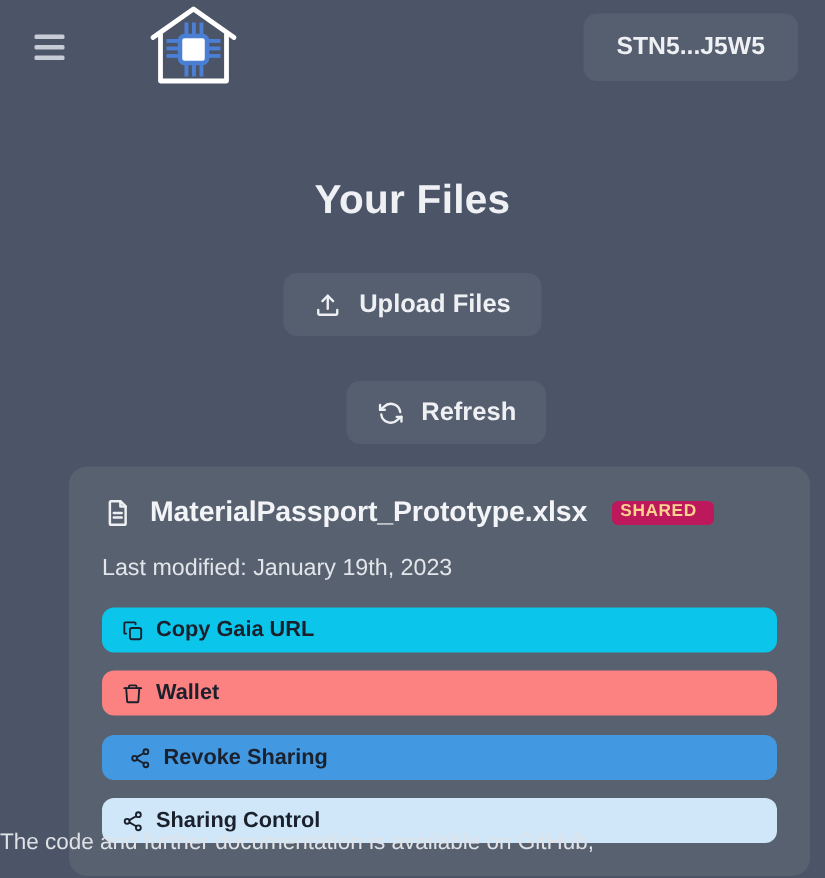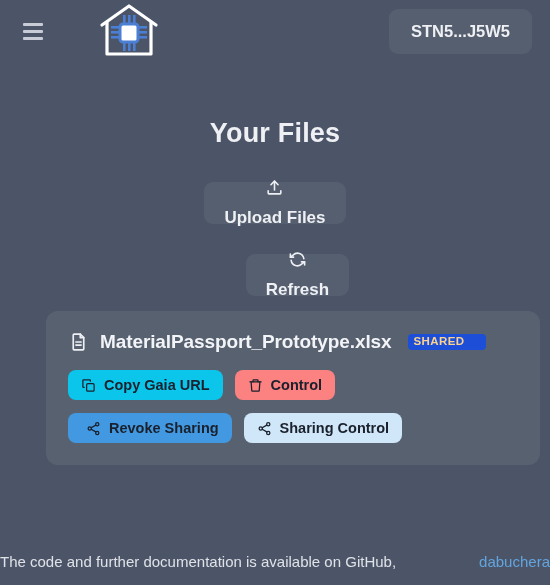--- a/index.html
+++ b/index.html
@@ -94,21 +94,20 @@
     font-size: 17px;
     font-weight: bold;
     font-family: "Liberation Sans", sans-serif;
     height: 42px;
     display: inline-flex;
     align-items: center;
     justify-content: center;
     gap: 11px;
     cursor: pointer;
     padding: 0 20px;
-    flex-direction: column;
   }
   .upload-row { margin-top: 33px; }
   .refresh-row { margin-top: 30px; margin-left: 45px; }
 
   
   .card {
     position: absolute;
     left: 46px;
     top: 311px;
     width: 494px;
@@ -122,60 +121,61 @@
     align-items: center;
     gap: 11px;
   }
   .file-name {
     font-size: 19px;
     font-weight: bold;
     color: #f2f4f7;
     letter-spacing: -0.1px;
   }
   .badge {
-    background: #1d4ed8;
+    background: #be185d;
     color: #fbd38d;
     font-size: 11.5px;
     font-weight: bold;
     letter-spacing: 0.4px;
     border-radius: 4px;
-    padding: 2px 22px 3px 6px;
+    padding: 2px 12px 3px 6px;
     margin-left: 5px;
     line-height: 1;
   }
   .meta {
     margin-top: 17px;
     font-size: 15.5px;
     color: #e2e5ea;
   }
   .btn-row {
     display: flex;
     gap: 12px;
     margin-top: 17px;
+    flex-direction: column;
   }
   .btn-row.second { margin-top: 13px; }
   .act-btn {
     border: none;
     border-radius: 8px;
     height: 30px;
     display: inline-flex;
     align-items: center;
     gap: 8px;
     font-size: 14.5px;
     font-weight: bold;
     font-family: "Liberation Sans", sans-serif;
     cursor: pointer;
     padding: 0 13px;
     color: #1a202c;
     white-space: nowrap;
   }
   .act-btn.copy   { background: #0bc5ea; }
   .act-btn.delete { background: #fc8181; }
   .act-btn.revoke { background: #4299e1; padding-left: 18px; }
-  .act-btn.control{ background: #cfe7f8; justify-content: space-between; }
+  .act-btn.control{ background: #cfe7f8; }
   .act-btn .ic { display: inline-flex; align-items: center; }
 
   
   .footer {
     position: absolute;
     left: 0;
     right: 0;
     bottom: 0;
     height: 47px;
     display: flex;
@@ -275,41 +275,42 @@
         <path d="M14 3H7a1 1 0 0 0-1 1v16a1 1 0 0 0 1 1h10a1 1 0 0 0 1-1V7z"></path>
         <path d="M14 3v4h4"></path>
         <path d="M9 12h6"></path>
         <path d="M9 15.5h6"></path>
       </svg>
     </span>
     <span class="file-name">MaterialPassport_Prototype.xlsx</span>
     <span class="badge">SHARED</span>
   </div>
 
+  <div class="meta">Last modified: January 19th, 2023</div>
 
   <div class="btn-row">
     <button class="act-btn copy">
       <span class="ic">
         <svg width="15" height="15" viewBox="0 0 24 24" fill="none" stroke="#1a202c" stroke-width="2" stroke-linecap="round" stroke-linejoin="round">
           <rect x="9" y="9" width="12" height="12" rx="2"></rect>
           <path d="M5 15H4a1 1 0 0 1-1-1V4a1 1 0 0 1 1-1h10a1 1 0 0 1 1 1v1"></path>
         </svg>
       </span>
       <span>Copy Gaia URL</span>
     </button>
 
     <button class="act-btn delete">
       <span class="ic">
         <svg width="15" height="15" viewBox="0 0 24 24" fill="none" stroke="#1a202c" stroke-width="2" stroke-linecap="round" stroke-linejoin="round">
           <path d="M3 6h18"></path>
           <path d="M8 6V4a1 1 0 0 1 1-1h6a1 1 0 0 1 1 1v2"></path>
           <path d="M5 6l1 14a1 1 0 0 0 1 1h10a1 1 0 0 0 1-1l1-14"></path>
         </svg>
       </span>
-      <span>Control</span>
+      <span>Wallet</span>
     </button>
   </div>
 
   <div class="btn-row second">
     <button class="act-btn revoke">
       <span class="ic">
         <svg width="15" height="15" viewBox="0 0 24 24" fill="none" stroke="#1a202c" stroke-width="2" stroke-linecap="round" stroke-linejoin="round">
           <circle cx="18" cy="5" r="2.6"></circle>
           <circle cx="6" cy="12" r="2.6"></circle>
           <circle cx="18" cy="19" r="2.6"></circle>
@@ -330,14 +331,13 @@
           <path d="M8.4 13.2l7.2 4.2"></path>
         </svg>
       </span>
       <span>Sharing Control</span>
     </button>
   </div>
 </div>
 
 <div class="footer">
   <span>The code and further documentation is available on GitHub,</span>
-  <a href="#">dabuchera</a>
 </div>
 
 </body></html>

